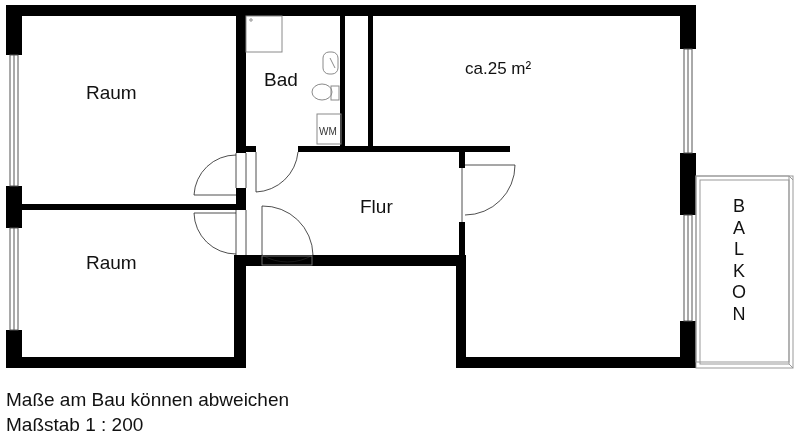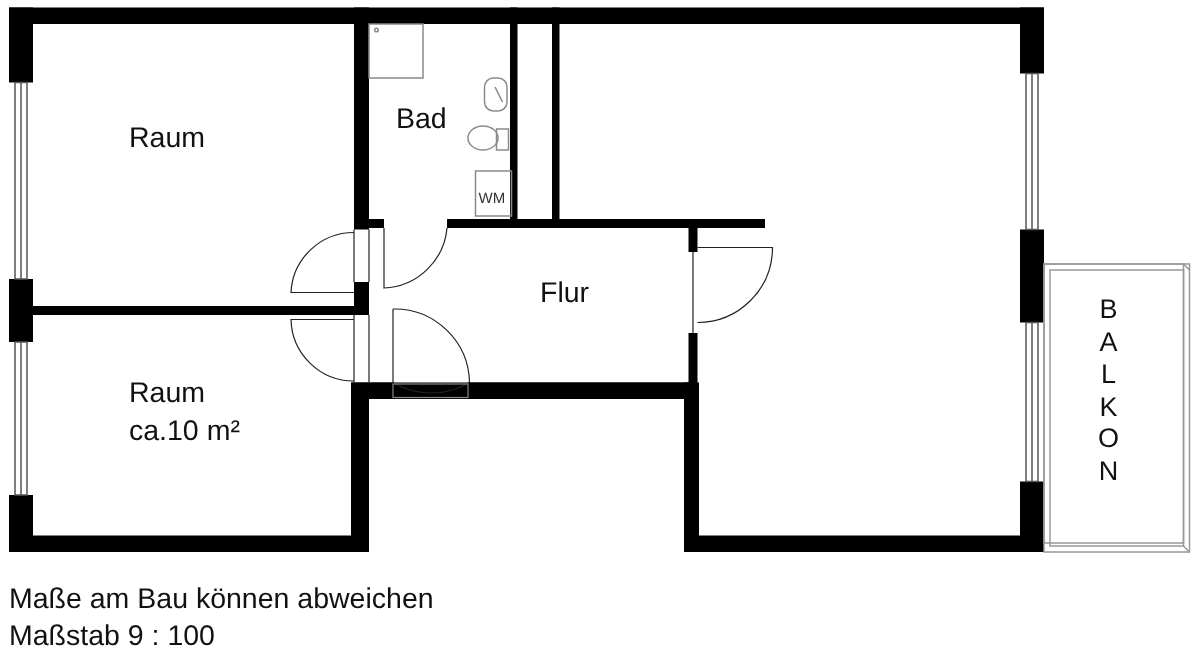--- a/index.html
+++ b/index.html
@@ -86,34 +86,34 @@
     <line x1="789" y1="176" x2="793" y2="180"></line>
     <line x1="789" y1="364" x2="793" y2="368"></line>
   </g>
 </svg>
 
 <div class="lbl" style="left:86px;top:80px;">
   <div>Raum</div>
 </div>
 <div class="lbl" style="left:86px;top:250px;">
   <div>Raum</div>
-  <div>ca.10 m²</div>
 </div>
 <div class="lbl" style="left:264px;top:67px;">
   <div>Bad</div>
 </div>
-<div class="lbl" style="left:360px;top:183px;">
+<div class="lbl" style="left:360px;top:194px;">
   <div>Flur</div>
 </div>
 <div class="lbl" style="left:465px;top:58px;font-size:17px;">
+  <div>ca.25 m²</div>
 </div>
 
 <div class="vtext" style="left:729px;top:196px;">
   <span>B</span>
   <span>A</span>
   <span>L</span>
   <span>K</span>
   <span>O</span>
   <span>N</span>
 </div>
 
 <div class="note" style="top:387px;">Maße am Bau können abweichen</div>
-<div class="note" style="top:412px;">Maßstab 9 : 100</div>
+<div class="note" style="top:412px;">Maßstab 1 : 200</div>
 
 </body></html>

